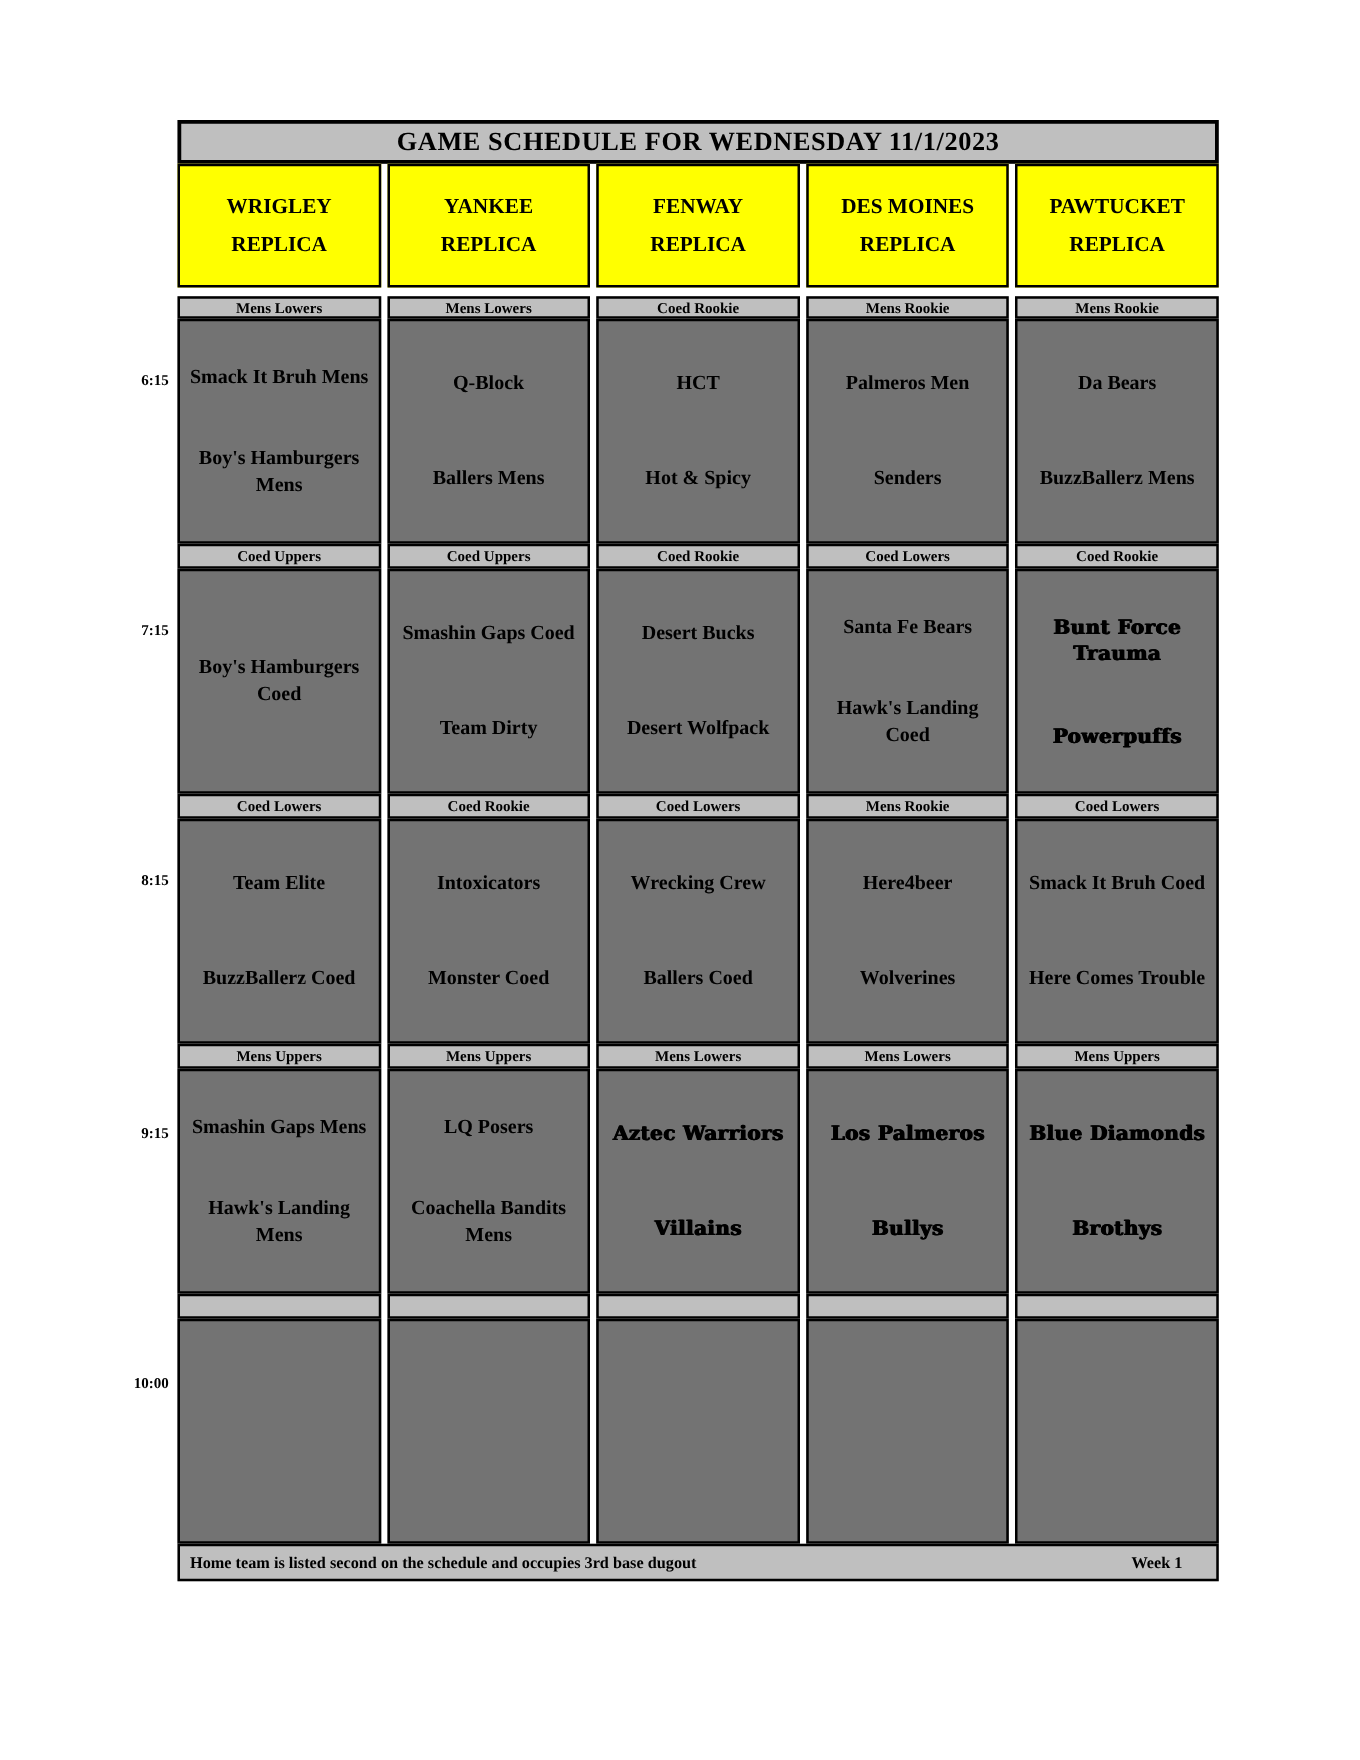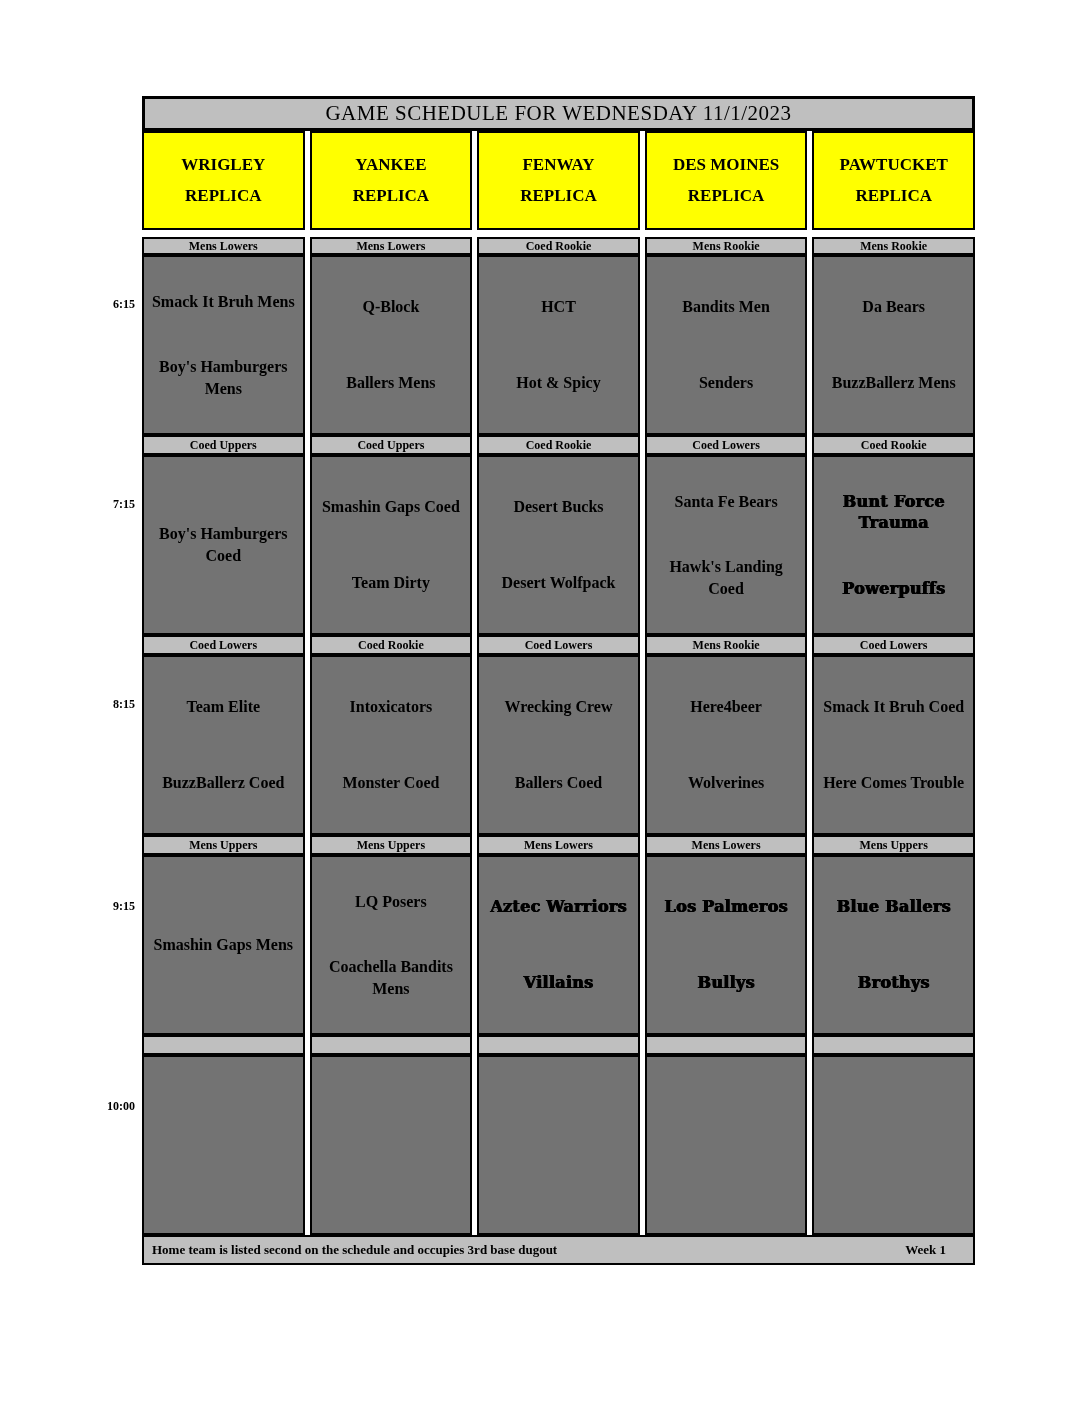--- a/index.html
+++ b/index.html
@@ -16,21 +16,21 @@
     display:grid;
     grid-template-columns:repeat(5, 1fr);
     column-gap:5px;
     grid-template-rows:35px 99px 7px 18px 180px 20px 180px 20px 180px 20px 180px 20px 180px 30px;
   }
   .title-row {
     grid-column:1/-1;
     background:var(--gray, #BFBFBF);
     border:3px solid #000;
     display:flex; align-items:center; justify-content:center;
-    font-size:21px; font-weight:normal; letter-spacing:0.5px;
+    font-size:21px; font-weight:bold; letter-spacing:0.5px;
   }
   .field {
     background:var(--yellow, #FFFF00);
     border:2px solid #000;
     display:flex; flex-direction:column; align-items:center; justify-content:space-evenly;
     font-size:17px; font-weight:bold;
     padding:12px 20px; text-align:center;
   }
   .spacer { grid-column:1/-1; background:transparent; }
   .division {
@@ -117,21 +117,21 @@
     </div>
     <div class="game">
       <div class="team">Q-Block</div>
       <div class="team">Ballers Mens</div>
     </div>
     <div class="game">
       <div class="team">HCT</div>
       <div class="team">Hot &amp; Spicy</div>
     </div>
     <div class="game">
-      <div class="team">Bandits Men</div>
+      <div class="team">Palmeros Men</div>
       <div class="team">Senders</div>
     </div>
     <div class="game">
       <div class="team">Da Bears</div>
       <div class="team">BuzzBallerz Mens</div>
     </div>
 
     <div class="division">Coed Uppers</div>
     <div class="division">Coed Uppers</div>
     <div class="division">Coed Rookie</div>
@@ -186,35 +186,36 @@
     </div>
 
     <div class="division">Mens Uppers</div>
     <div class="division">Mens Uppers</div>
     <div class="division">Mens Lowers</div>
     <div class="division">Mens Lowers</div>
     <div class="division">Mens Uppers</div>
 
     <div class="game">
       <div class="team">Smashin Gaps Mens</div>
+      <div class="team">Hawk's Landing Mens</div>
     </div>
     <div class="game">
       <div class="team">LQ Posers</div>
       <div class="team">Coachella Bandits Mens</div>
     </div>
     <div class="game">
       <div class="team fancy">Aztec Warriors</div>
       <div class="team fancy">Villains</div>
     </div>
     <div class="game">
       <div class="team fancy">Los Palmeros</div>
       <div class="team fancy">Bullys</div>
     </div>
     <div class="game">
-      <div class="team fancy">Blue Ballers</div>
+      <div class="team fancy">Blue Diamonds</div>
       <div class="team fancy">Brothys</div>
     </div>
 
     <div class="division"></div>
     <div class="division"></div>
     <div class="division"></div>
     <div class="division"></div>
     <div class="division"></div>
 
     <div class="game">

